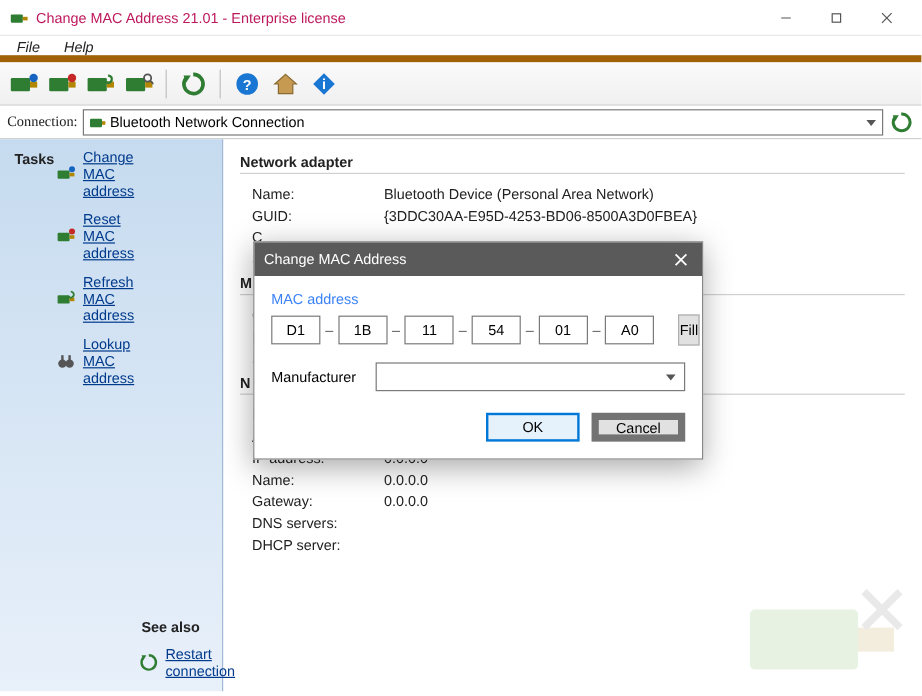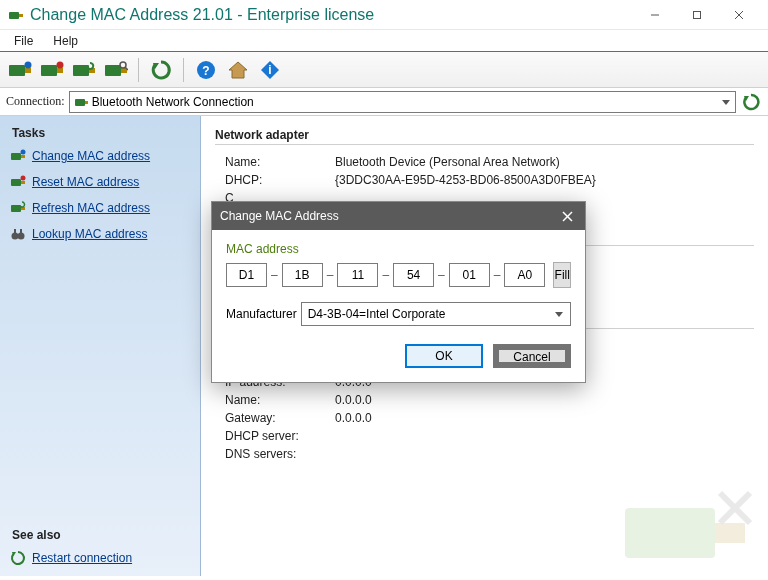--- a/index.html
+++ b/index.html
@@ -1,68 +1,68 @@
 <!DOCTYPE html>
 <html><head>
 <meta charset="utf-8">
 <style>
 * { box-sizing: border-box; margin: 0; padding: 0; font-family: "Segoe UI", Tahoma, sans-serif; font-size: 12px; }
 body { width: 768px; height: 580px; background: #fff; overflow: hidden; position: relative; }
 
 
 .titlebar { height: 30px; background: #fff; display: flex; align-items: center; padding: 0 8px; border-bottom: 1px solid #e8e8e8; }
 .titlebar .app-icon { width: 16px; height: 16px; margin-right: 6px; }
-.titlebar .title { color: #0f766e; flex: 1; font-size: 16px; }
+.titlebar .title { color: #be185d; flex: 1; font-size: 12px; }
 .titlebar .win-controls { display: flex; gap: 0; }
 .titlebar .win-btn { width: 42px; height: 28px; display: flex; align-items: center; justify-content: center; color: #888; }
 .titlebar .win-btn svg { width: 10px; height: 10px; }
 
 
-.menubar { height: 22px; padding: 0 6px; display: flex; align-items: center; gap: 4px; border-bottom: 1px solid #a16207; }
+.menubar { height: 22px; padding: 0 6px; display: flex; gap: 4px; border-bottom: 6px solid #a16207; font-style: italic; }
 .menubar .menu-item { padding: 2px 8px; color: #222; }
 
 
 .toolbar { height: 36px; padding: 4px 6px; display: flex; align-items: center; gap: 4px; border-bottom: 1px solid #d0d0d0; background: linear-gradient(#fafafa,#f0f0f0); }
 .toolbar .tbtn { width: 28px; height: 28px; display: flex; align-items: center; justify-content: center; }
 .toolbar .sep { width: 1px; height: 24px; background: #c0c0c0; margin: 0 4px; }
 
 
 .connbar { height: 28px; padding: 2px 6px; display: flex; align-items: center; gap: 4px; border-bottom: 1px solid #d0d0d0; }
 .connbar label { color: #222; font-family: Liberation Serif, serif; }
 .connbar .conn-select { flex: 1; height: 22px; border: 1px solid #7a7a7a; background: #fff; display: flex; align-items: center; padding: 0 4px; position: relative; }
 .connbar .conn-select .dd { margin-left: auto; }
 .connbar .refresh-conn { width: 22px; height: 22px; display:flex; align-items:center; justify-content:center; }
 
 
 .main { display: flex; height: calc(580px - 30px - 22px - 36px - 28px - 4px); }
-.sidebar { width: 201px; background: linear-gradient(#c6dbef, #e8f0fa); border-right: 1px solid #9fb9d6; padding: 6px 8px 8px 8px; display:flex; flex-direction:column; }
+.sidebar { width: 186px; background: linear-gradient(#c6dbef, #e8f0fa); border-right: 1px solid #9fb9d6; padding: 6px 8px 8px 8px; display:flex; flex-direction:row; }
 .sidebar h4 { font-size: 12px; font-weight: bold; color: #222; margin: 4px 0 6px 4px; }
 .tasklist { display:flex; flex-direction:column; gap:6px; }
 .task-item { display: flex; align-items: center; gap: 6px; color: #003a8c; text-decoration: underline; padding: 2px 2px; }
 .task-item .ticon { width: 16px; height: 16px; flex-shrink:0; }
 .see-also { margin-top: auto; }
 
 
 .content { flex: 1; padding: 8px 14px; overflow: hidden; position: relative; }
 .content h4 { font-size: 12px; font-weight: bold; color: #222; margin: 4px 0 8px 0; border-bottom: 1px solid #d0d0d0; padding-bottom: 2px; }
 .field-row { display: flex; align-items: center; padding: 2px 0; }
 .field-label { width: 120px; color: #222; padding-left: 10px; }
 .field-value { color: #222; }
 
 
 .overlay { position: absolute; left: 211px; top: 201px; width: 375px; background: #fff; border: 1px solid #888; box-shadow: 0 6px 24px rgba(0,0,0,0.35); }
 .dlg-title { height: 28px; background: #5a5a5a; color: #fff; display: flex; align-items: center; padding: 0 8px; font-size: 12px; }
 .dlg-title .close { margin-left: auto; width: 20px; height: 20px; display:flex; align-items:center; justify-content:center; }
 .dlg-body { padding: 12px 14px 14px 14px; }
-.dlg-body .lbl { margin-bottom: 6px; color:#4d7c0f; }
+.dlg-body .lbl { margin-bottom: 6px; color:#3b82f6; }
 .mac-row { display: flex; align-items: center; gap: 4px; margin-bottom: 14px; }
 .mac-box { width: 41px; height: 24px; border: 1px solid #7a7a7a; text-align: center; font-size: 12px; }
 .mac-sep { color: #555; }
-.fill-btn { flex:1; height: 26px; margin-left: 4px; border: 1px solid #adadad; background: #e1e1e1; }
-.manu-row { display:flex; align-items:center; gap: 4px; margin-bottom: 18px; }
+.fill-btn { flex:1; height: 26px; margin-left: 16px; border: 1px solid #adadad; background: #e1e1e1; }
+.manu-row { display:flex; align-items:center; gap: 16px; margin-bottom: 18px; }
 .manu-select { flex:1; height: 24px; border: 1px solid #7a7a7a; background:#fff; display:flex; align-items:center; padding:0 6px; position:relative; }
 .manu-select .dd { margin-left:auto; }
 .dlg-buttons { display:flex; justify-content:flex-end; gap: 10px; }
 .dlg-buttons button { width: 78px; height: 24px; border: 6px solid #737373; background:#e1e1e1; }
 .dlg-buttons button.ok { border: 2px solid #0078d7; background:#e5f1fb;margin-left:32px; }
 
 
 .deco { position:absolute; right:8px; bottom: 8px; width: 140px; height: 80px; opacity: 0.18; }
 
 
@@ -246,21 +246,21 @@
     </div>
   </div>
 
   <div class="content">
     <h4>Network adapter</h4>
     <div class="field-row">
         <div class="field-label">Name:</div>
         <div class="field-value">Bluetooth Device (Personal Area Network)</div>
       </div>
     <div class="field-row">
-        <div class="field-label">DHCP:</div>
+        <div class="field-label">GUID:</div>
         <div class="field-value">{3DDC30AA-E95D-4253-BD06-8500A3D0FBEA}</div>
       </div>
     <div class="field-row">
         <div class="field-label">C</div>
       </div>
     <div class="field-row">
         <div class="field-label">S</div>
       </div>
     <h4>M</h4>
     <div class="field-row">
@@ -287,25 +287,25 @@
       </div>
     <div class="field-row">
         <div class="field-label">Name:</div>
         <div class="field-value">0.0.0.0</div>
       </div>
     <div class="field-row">
         <div class="field-label">Gateway:</div>
         <div class="field-value">0.0.0.0</div>
       </div>
     <div class="field-row">
+        <div class="field-label">DNS servers:</div>
+        <div class="field-value"></div>
+      </div>
+    <div class="field-row">
         <div class="field-label">DHCP server:</div>
-        <div class="field-value"></div>
-      </div>
-    <div class="field-row">
-        <div class="field-label">DNS servers:</div>
         <div class="field-value"></div>
       </div>
 
     <svg class="deco" viewBox="0 0 140 80">
         <rect x="5" y="20" width="90" height="50" rx="4" fill="#7fba6a"></rect>
         <rect x="95" y="35" width="30" height="20" fill="#c0a050"></rect>
         <line x1="100" y1="5" x2="130" y2="35" stroke="#888" stroke-width="6"></line>
         <line x1="130" y1="5" x2="100" y2="35" stroke="#888" stroke-width="6"></line>
       </svg>
   </div>
@@ -333,21 +333,20 @@
       <input class="mac-box" value="54" style="">
       <span class="mac-sep">–</span>
       <input class="mac-box" value="01" style="">
       <span class="mac-sep">–</span>
       <input class="mac-box" value="A0" style="">
       <button class="fill-btn">Fill</button>
     </div>
     <div class="manu-row">
       <span>Manufacturer</span>
       <div class="manu-select">
-        <span>D4-3B-04=Intel Corporate</span>
         <span class="dd">
             <svg width="10" height="10">
               <polygon points="1,3 9,3 5,8" fill="#555"></polygon>
             </svg>
           </span>
       </div>
     </div>
     <div class="dlg-buttons">
       <button class="ok">OK</button>
       <button>Cancel</button>

